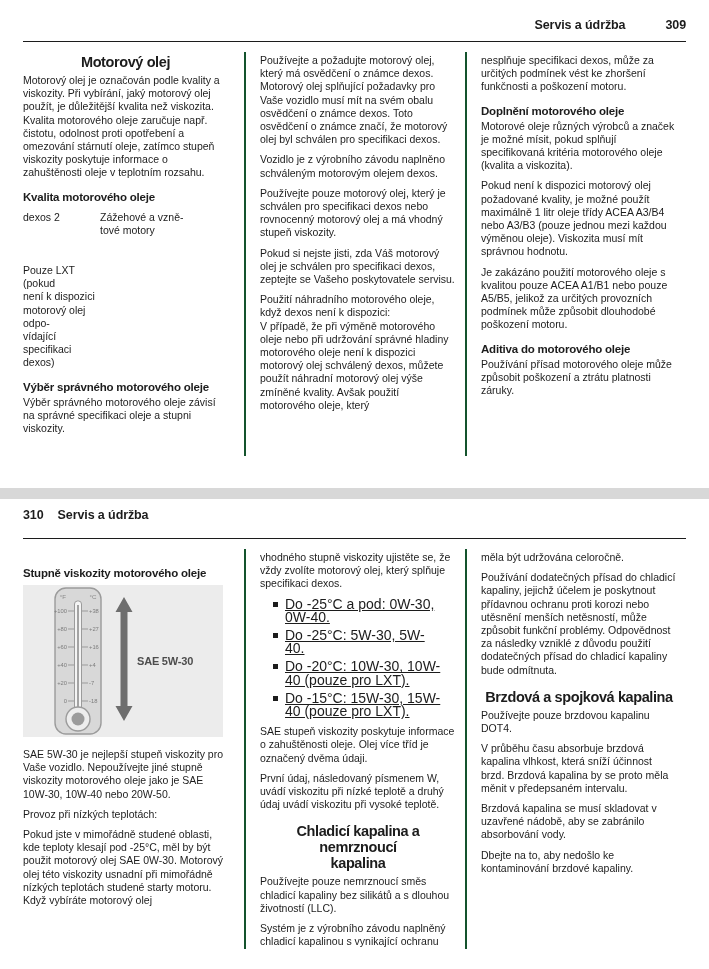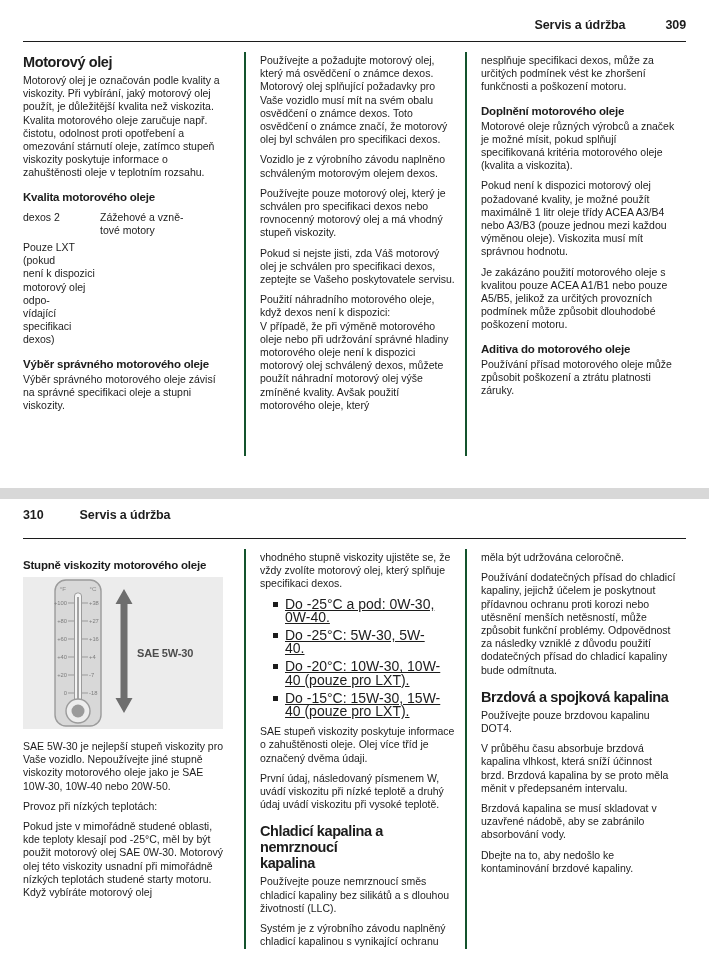--- a/index.html
+++ b/index.html
@@ -10,40 +10,40 @@
     color:#1c1c1c; -webkit-font-smoothing:antialiased;
   }
   .doc { width:709px; height:969px; background:#fff; overflow:hidden; }
 
   .page { padding:0 23px; }
   .page1 { height:488px; padding-top:18px; }
   .page2 { height:470px; padding-top:9px; }
 
   .page-head { display:flex; align-items:baseline; font-size:12.5px; font-weight:bold; letter-spacing:-0.1px; }
   .page1 .page-head { justify-content:flex-end; gap:40px; }
-  .page2 .page-head { justify-content:flex-start; gap:36px; }
+  .page2 .page-head { justify-content:flex-start; gap:14px; }
   .rule { border-top:1.5px solid #1c1c1c; }
   .page1 .rule { margin-top:9px; }
   .page2 .rule { margin-top:16px; }
 
   .cols { display:grid; grid-template-columns:1fr 1fr 1fr; margin-top:10px; }
   .page1 .cols { height:404px; }
   .page2 .cols { height:400px; }
   .col { padding:2px 9px 0 14px; overflow:hidden; }
   .col.first { padding-left:0; padding-right:16px; }
   .col + .col { border-left:2px solid #14532d; }
 
   p, h2, h3, li, .cell { white-space:pre-line; }
   p { margin:0 0 7px; font-size:10.5px; line-height:13.2px; }
-  h2 { margin:0 0 4px; font-size:14.5px; line-height:16px; letter-spacing:-0.4px; }
+  h2 { margin:0 0 4px; font-size:14.5px; line-height:16px; letter-spacing:-0.4px;text-align:center; }
   h2.mid { margin-top:12px; }
   h3 { margin:11px 0 2px; font-size:11.5px; line-height:13px; letter-spacing:-0.2px; }
-  h3.top { margin-top:8px; }
-
-  .qtable { display:grid; grid-template-columns:77px 1fr; row-gap:4px; margin:7px 0 4px; }
+  h3.top { margin-top:16px; }
+
+  .qtable { display:grid; grid-template-columns:77px 1fr; row-gap:27px; margin:7px 0 4px; }
   .cell { font-size:10.5px; line-height:13.2px; }
 
   ul.sq { list-style:none; margin:2px 0 7px; padding:0; }
   ul.sq li { position:relative; padding-left:13px; margin:0 12px 5px; font-size:14px; line-height:13.2px;text-decoration:underline; }
   ul.sq li::before { content:""; position:absolute; left:1px; top:4px; width:5px; height:5px; background:#1c1c1c; }
 
   .band { height:11px; background:#d8d8d8; }
 
   .figure { width:200px; height:152px; background:#ececec; margin:5px 0 11px; }
   .fig-label { font-weight:bold; fill:#4d4d4d; font-size:11px; letter-spacing:-0.2px; }

